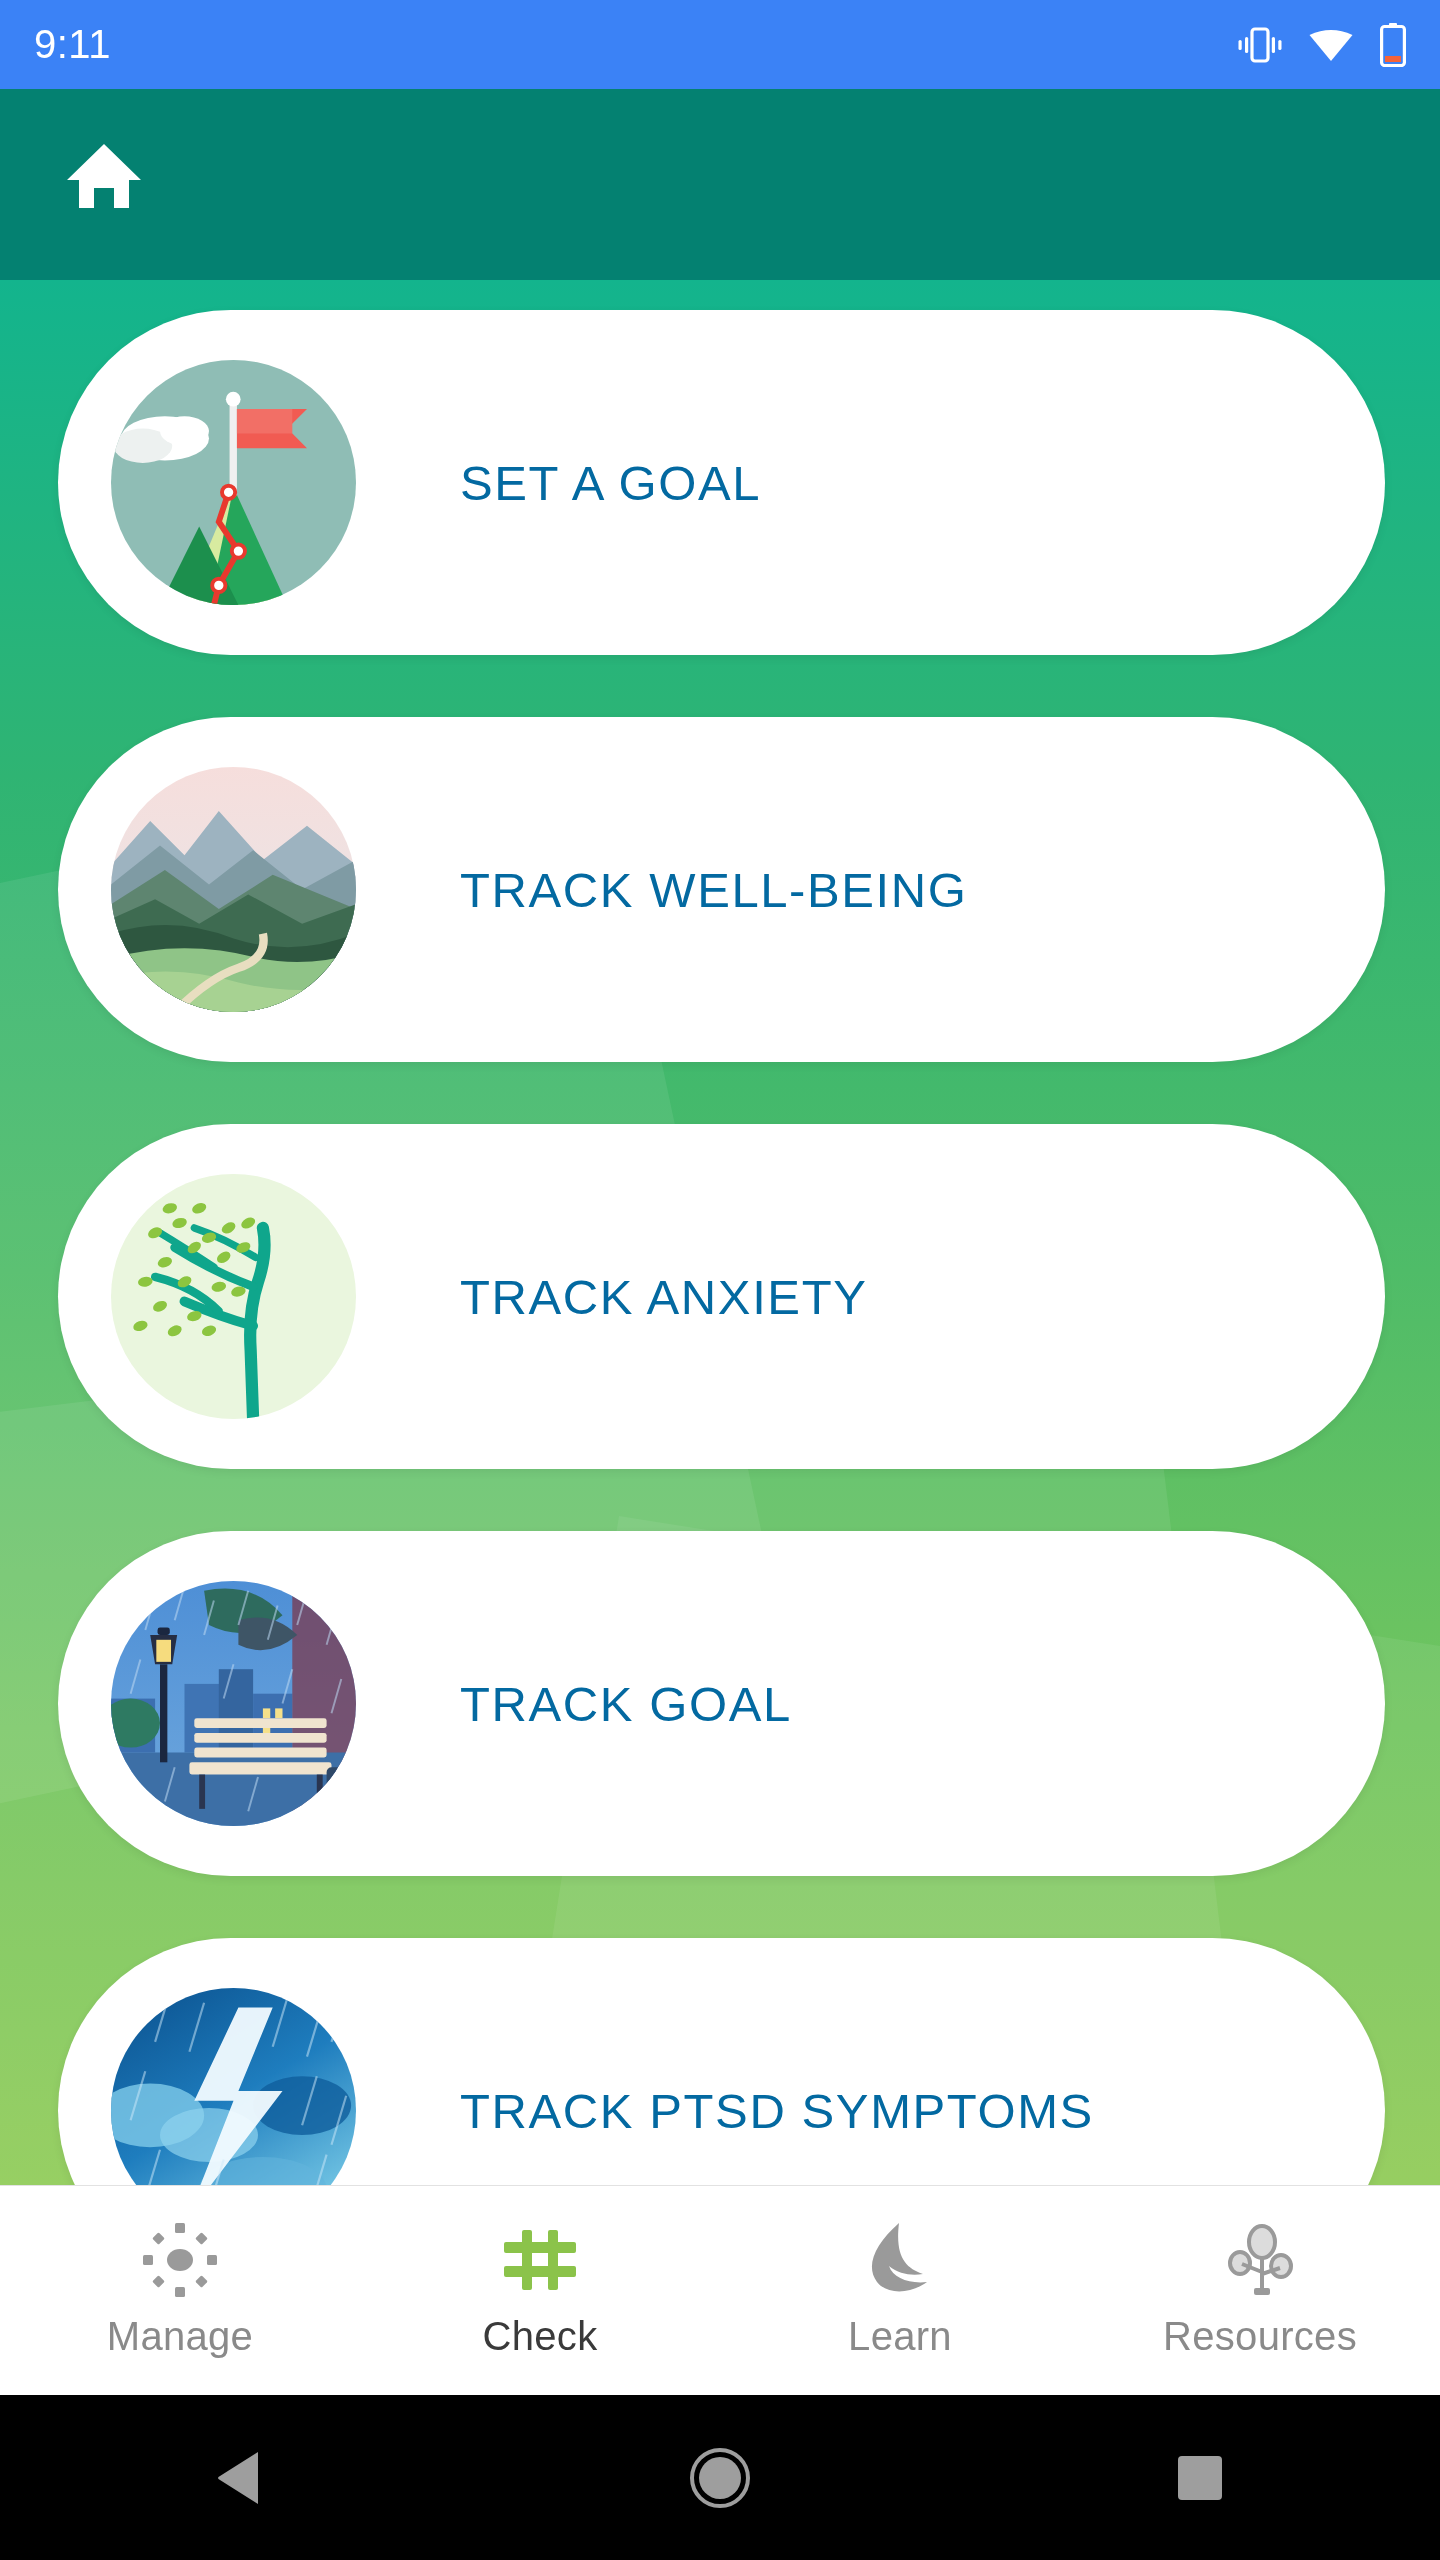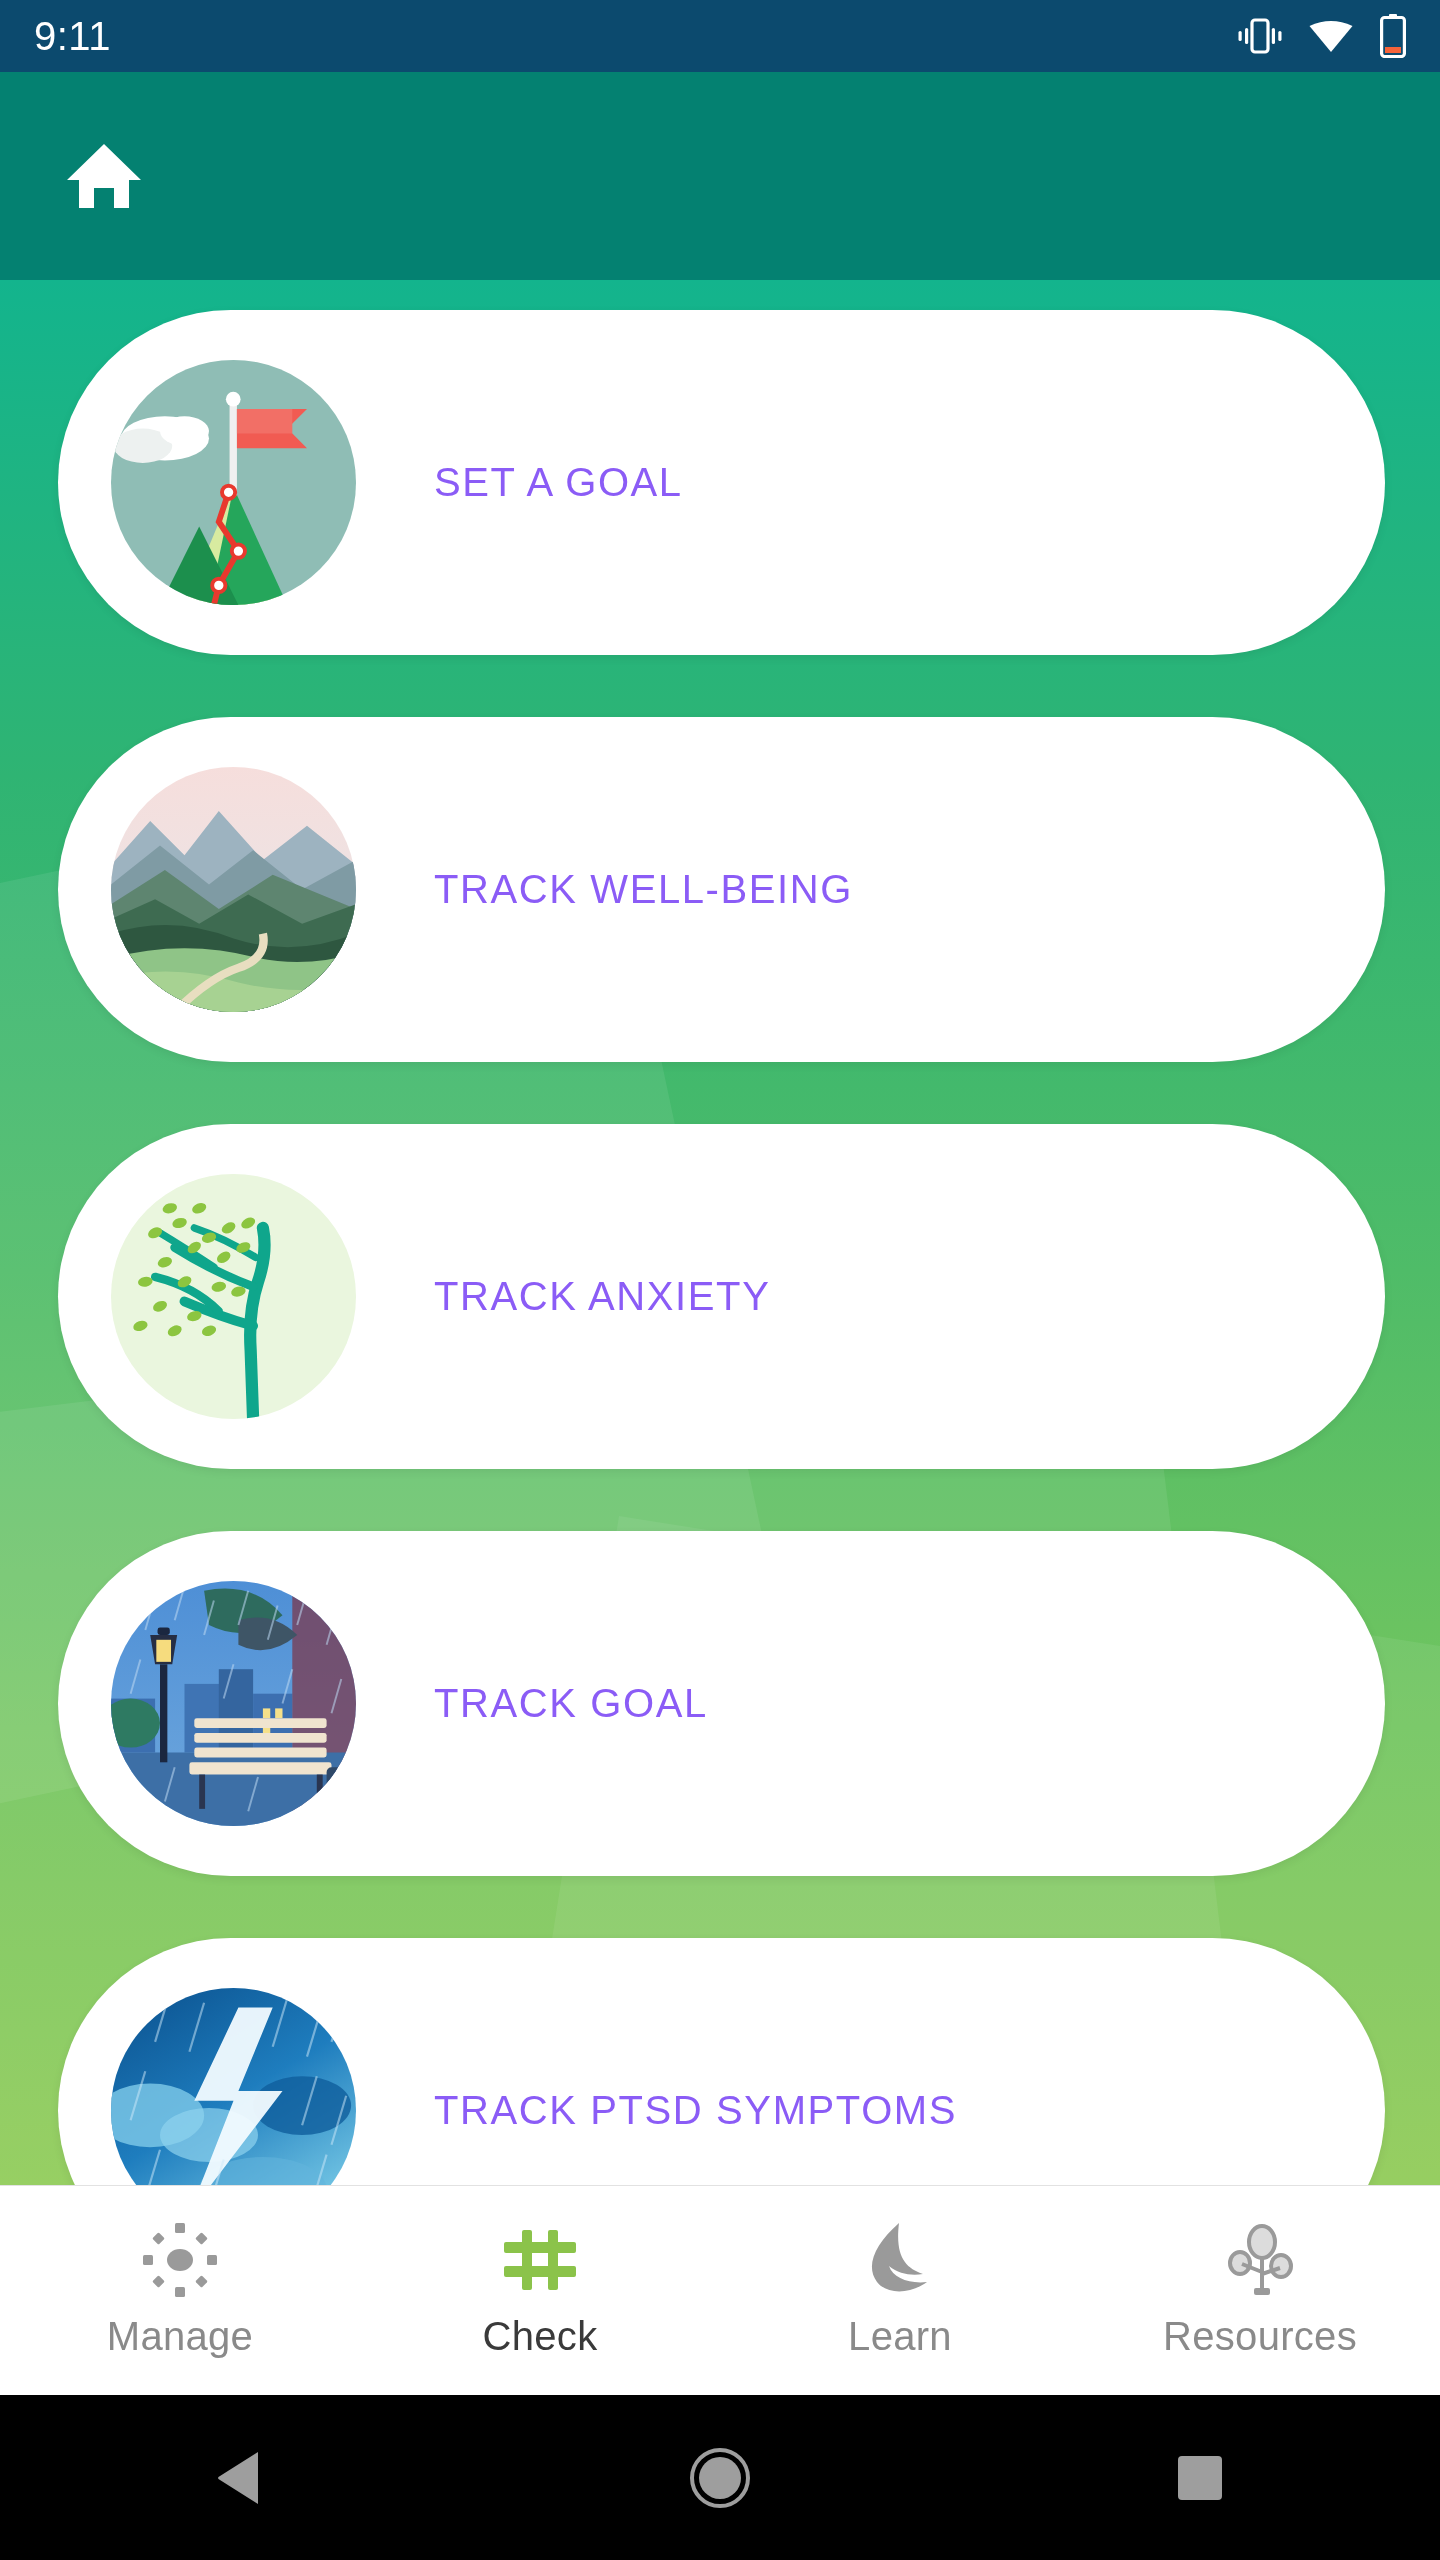--- a/index.html
+++ b/index.html
@@ -5,22 +5,22 @@
   * { margin:0; padding:0; box-sizing:border-box; }
   html, body {
     width:1440px; height:2560px;
     font-family:"Liberation Sans", sans-serif;
     background:#000; overflow:hidden;
   }
   .phone { position:relative; width:1440px; height:2560px; overflow:hidden; }
 
   
   .statusbar {
-    position:absolute; top:0; left:0; width:1440px; height:72px;
-    background:#0c4a6e; display:flex; align-items:center;
+    position:absolute; top:0; left:0; width:1440px; height:89px;
+    background:#3b82f6; display:flex; align-items:center;
     justify-content:space-between; padding:0 34px; z-index:40;
   }
   .status-clock { color:#fff; font-size:40px; letter-spacing:.5px; }
   .status-icons { display:flex; align-items:center; gap:26px; }
   .status-icons svg { display:block; }
 
   
   .appbar {
     position:absolute; top:72px; left:0; width:1440px; height:208px;
     background:#048171; z-index:39;
@@ -75,21 +75,21 @@
     box-shadow:0 3px 10px rgba(0,0,0,.07);
     cursor:pointer;
   }
   .card-thumb {
     width:245px; height:245px; border-radius:50%;
     margin-left:53px; flex:0 0 auto; overflow:hidden;
     position:relative;
   }
   .card-thumb svg { display:block; width:100%; height:100%; }
   .card-label {
-    margin-left:78px; font-size:40px; color:#8b5cf6;
+    margin-left:104px; font-size:49px; color:#0369a1;
     letter-spacing:1.6px; font-weight:400; white-space:nowrap;
   }
 
   
   .bottomnav {
     position:absolute; top:2185px; left:0; width:1440px; height:210px;
     background:#fff; z-index:30;
     display:flex; border-top:1px solid #e2e2e2;
   }
   .nav-item {

